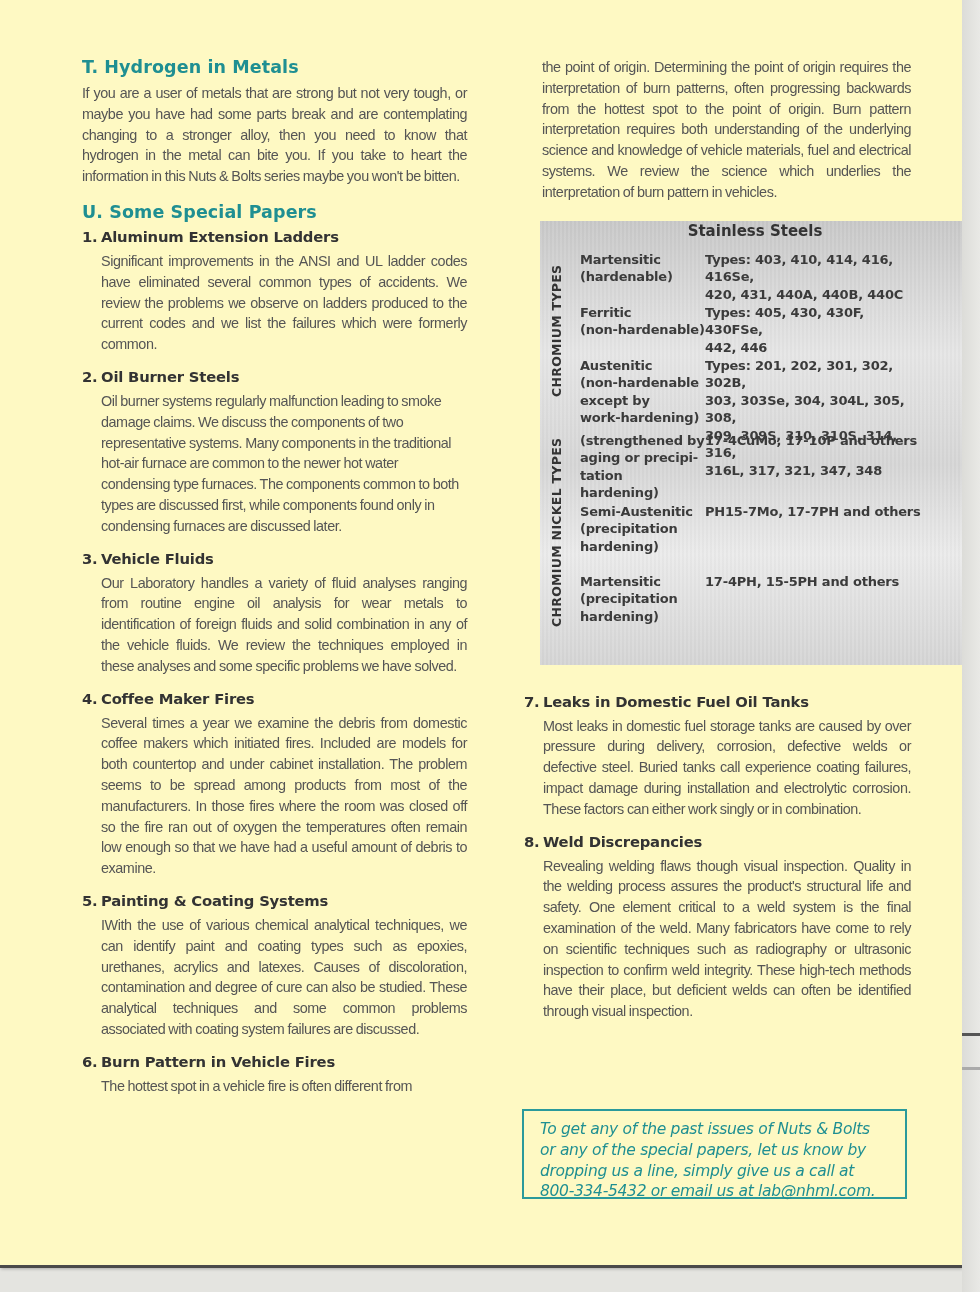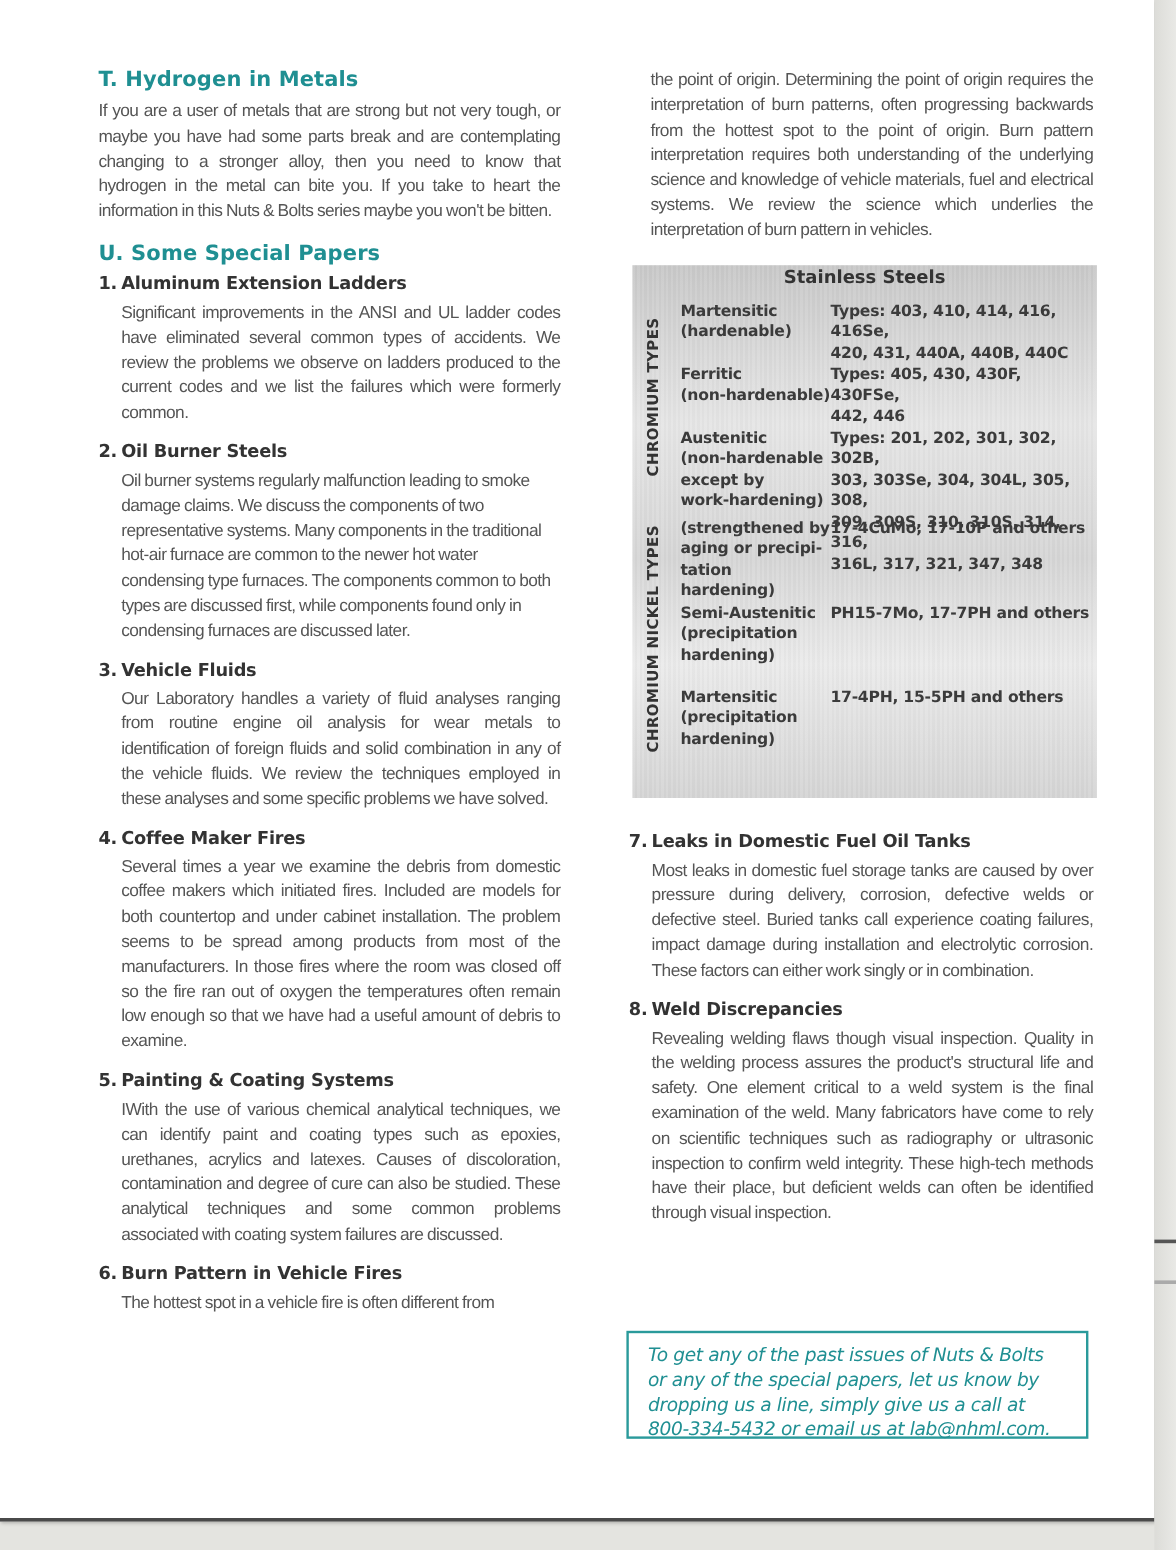--- a/index.html
+++ b/index.html
@@ -3,21 +3,21 @@
   <meta charset="utf-8">
   <style>
     html, body { margin: 0; padding: 0; }
     body {
       width: 980px; height: 1292px; position: relative; overflow: hidden;
       background: #e4e4e0;
       font-family: "DejaVu Sans", sans-serif;
     }
     .page {
       position: absolute; left: 0; top: 0; width: 962px; height: 1265px;
-      background: #ffffff;
+      background: #fef9c3;
       border-bottom: 3px solid #4a4a4a;
       box-shadow: 1px 1px 3px rgba(0,0,0,0.25);
     }
     .right-shade {
       position: absolute; left: 962px; top: 0; width: 18px; height: 1292px;
       background: linear-gradient(to right, #dcdcd8, #e9e9e6);
     }
     .edge-mark {
       position: absolute; left: 962px; top: 1033px; width: 18px; height: 3px; background: #555;
     }
@@ -40,21 +40,21 @@
     .item { margin-top: 13px; }
     .item-head {
       color: #333; font-size: 14.8px; font-weight: bold; margin: 0 0 6px 0;
       display: flex; letter-spacing: -0.2px;
     }
     .item-num { width: 19px; flex: none; }
     .item-body { padding-left: 19px; }
 
     
     .steel-table {
-      position: relative; margin: 18px 0 0 3px; width: 387px; height: 444px;
+      position: relative; margin: 18px 0 0 16px; width: 430px; height: 444px;
       background:
         repeating-linear-gradient(90deg, rgba(255,255,255,0.05) 0 2px, rgba(0,0,0,0.02) 2px 4px),
         linear-gradient(180deg, #c9c9c9 0%, #e6e6e6 30%, #d6d6d6 55%, #ebebeb 75%, #d5d5d5 100%);
       color: #3a3a3a;
     }
     .steel-title {
       position: absolute; left: 0; right: 0; top: 1px; text-align: center;
       font-size: 15px; font-weight: bold; color: #333;
     }
     .vlabel {

